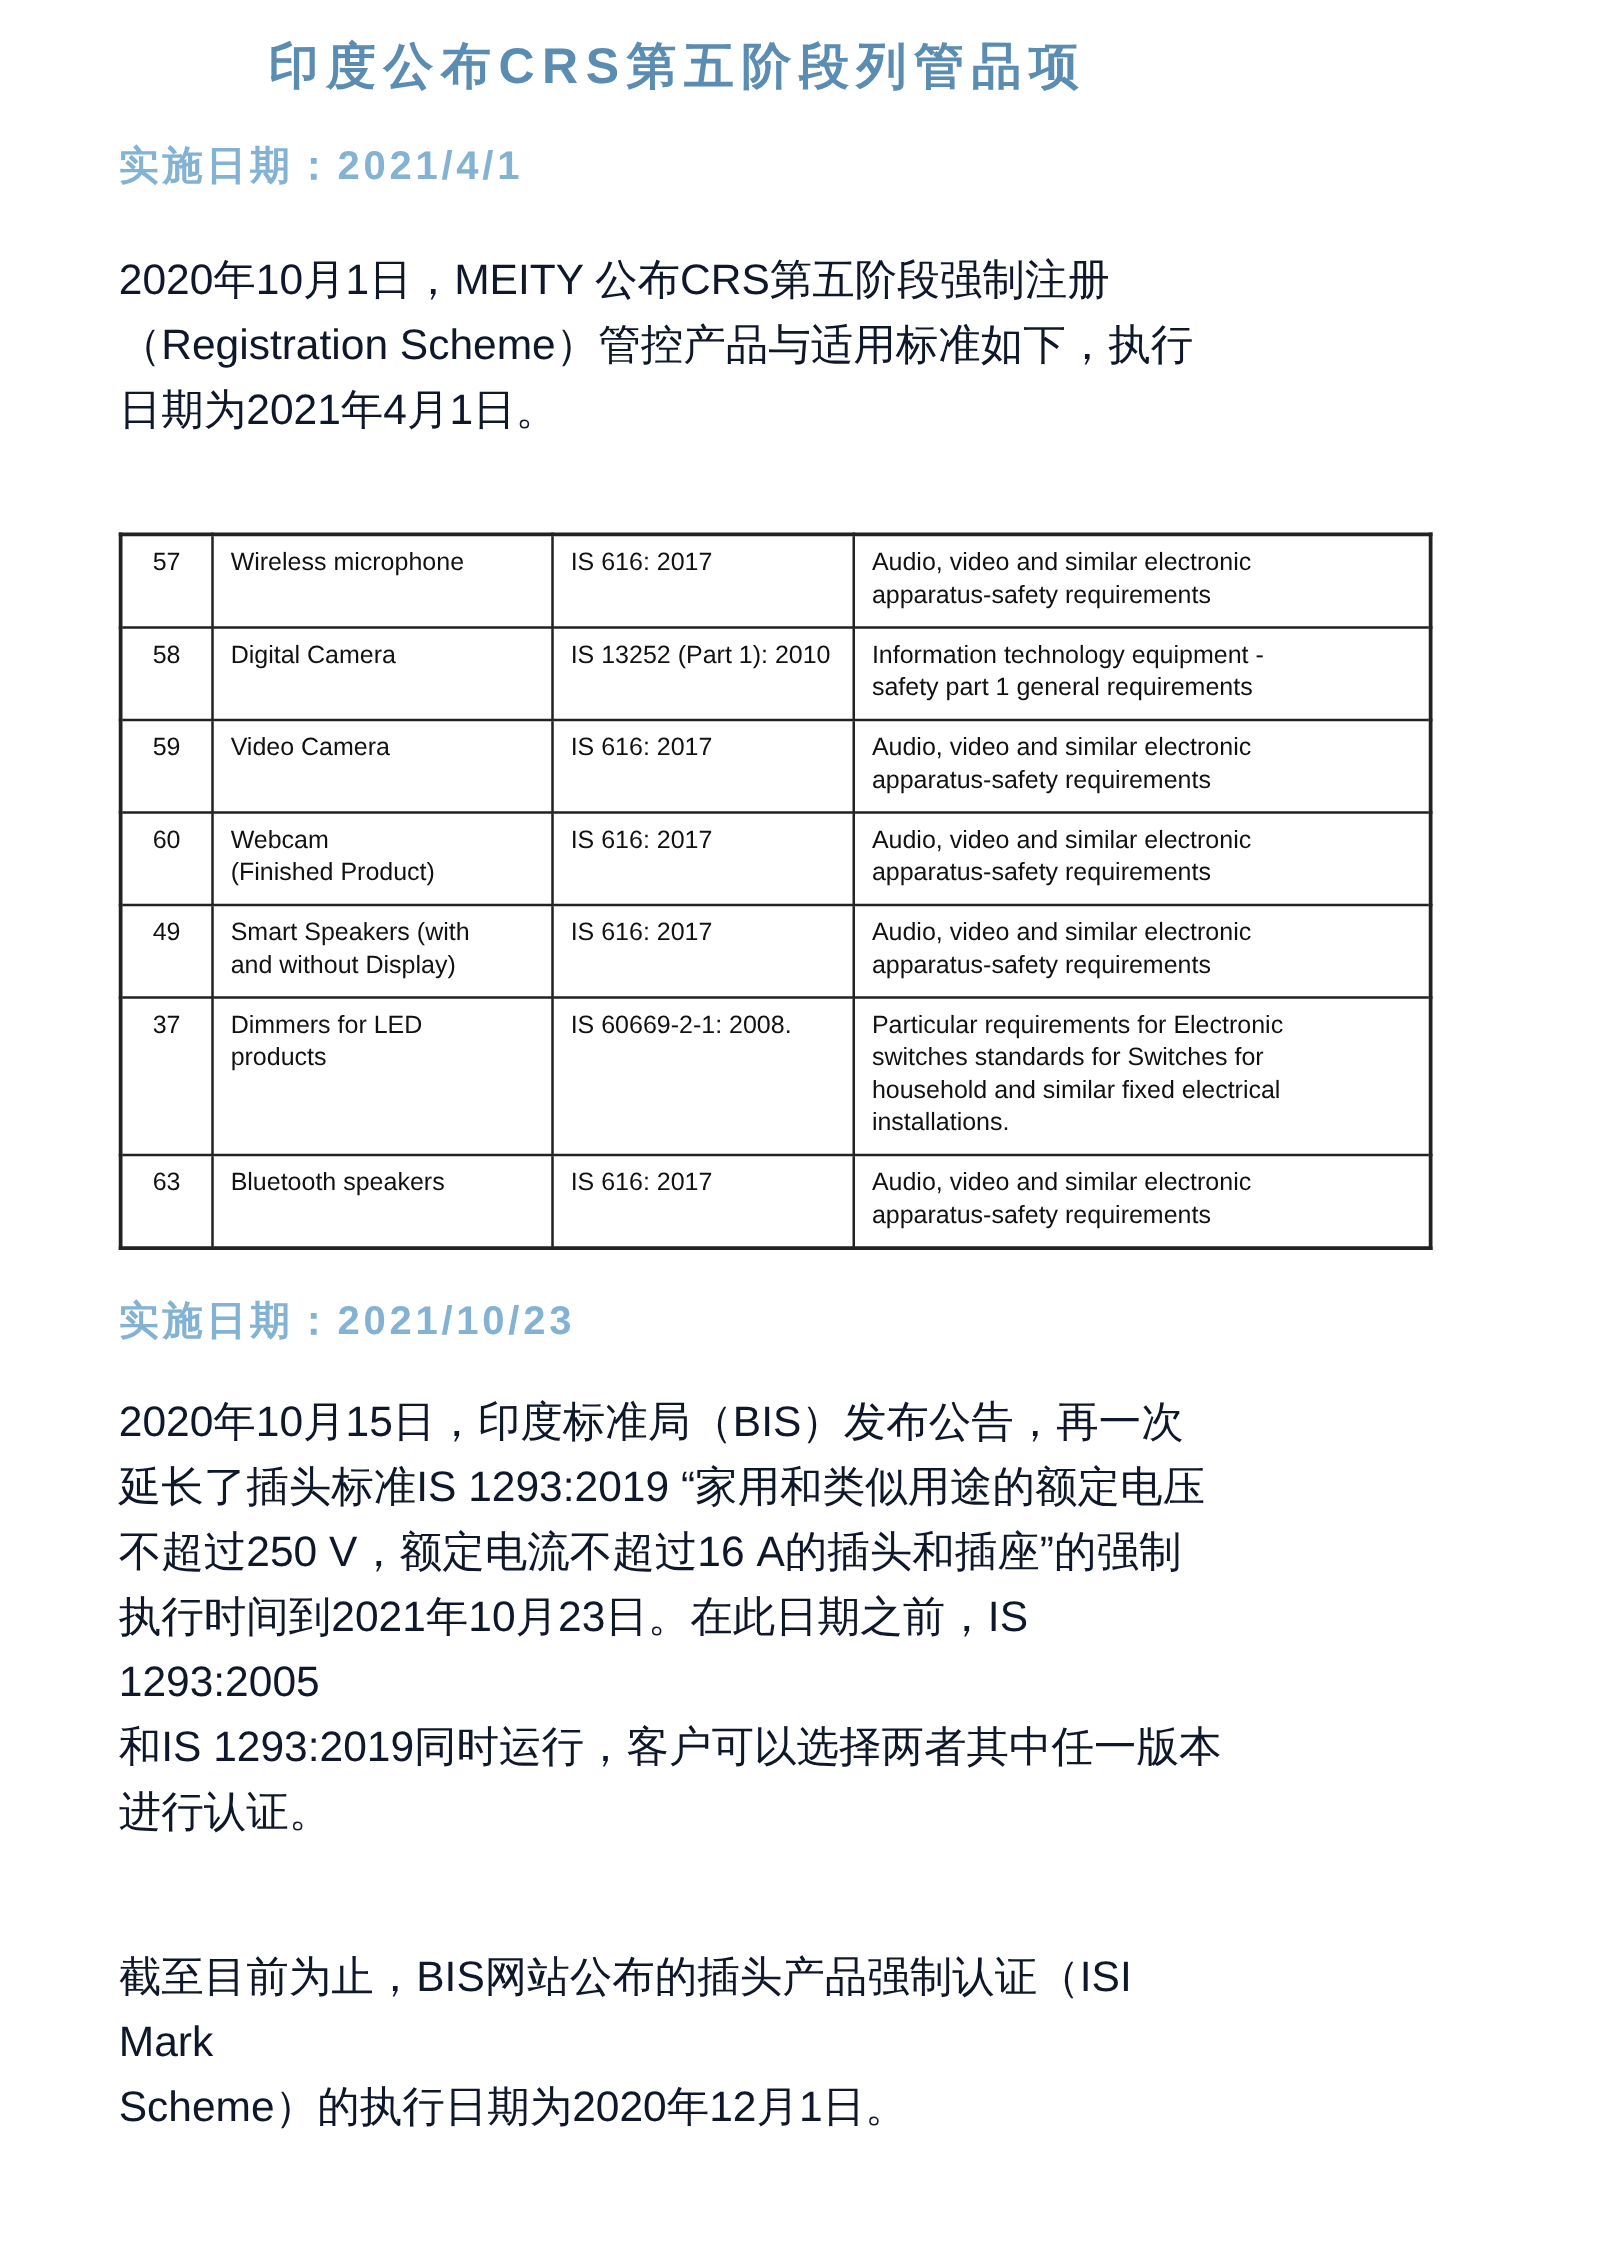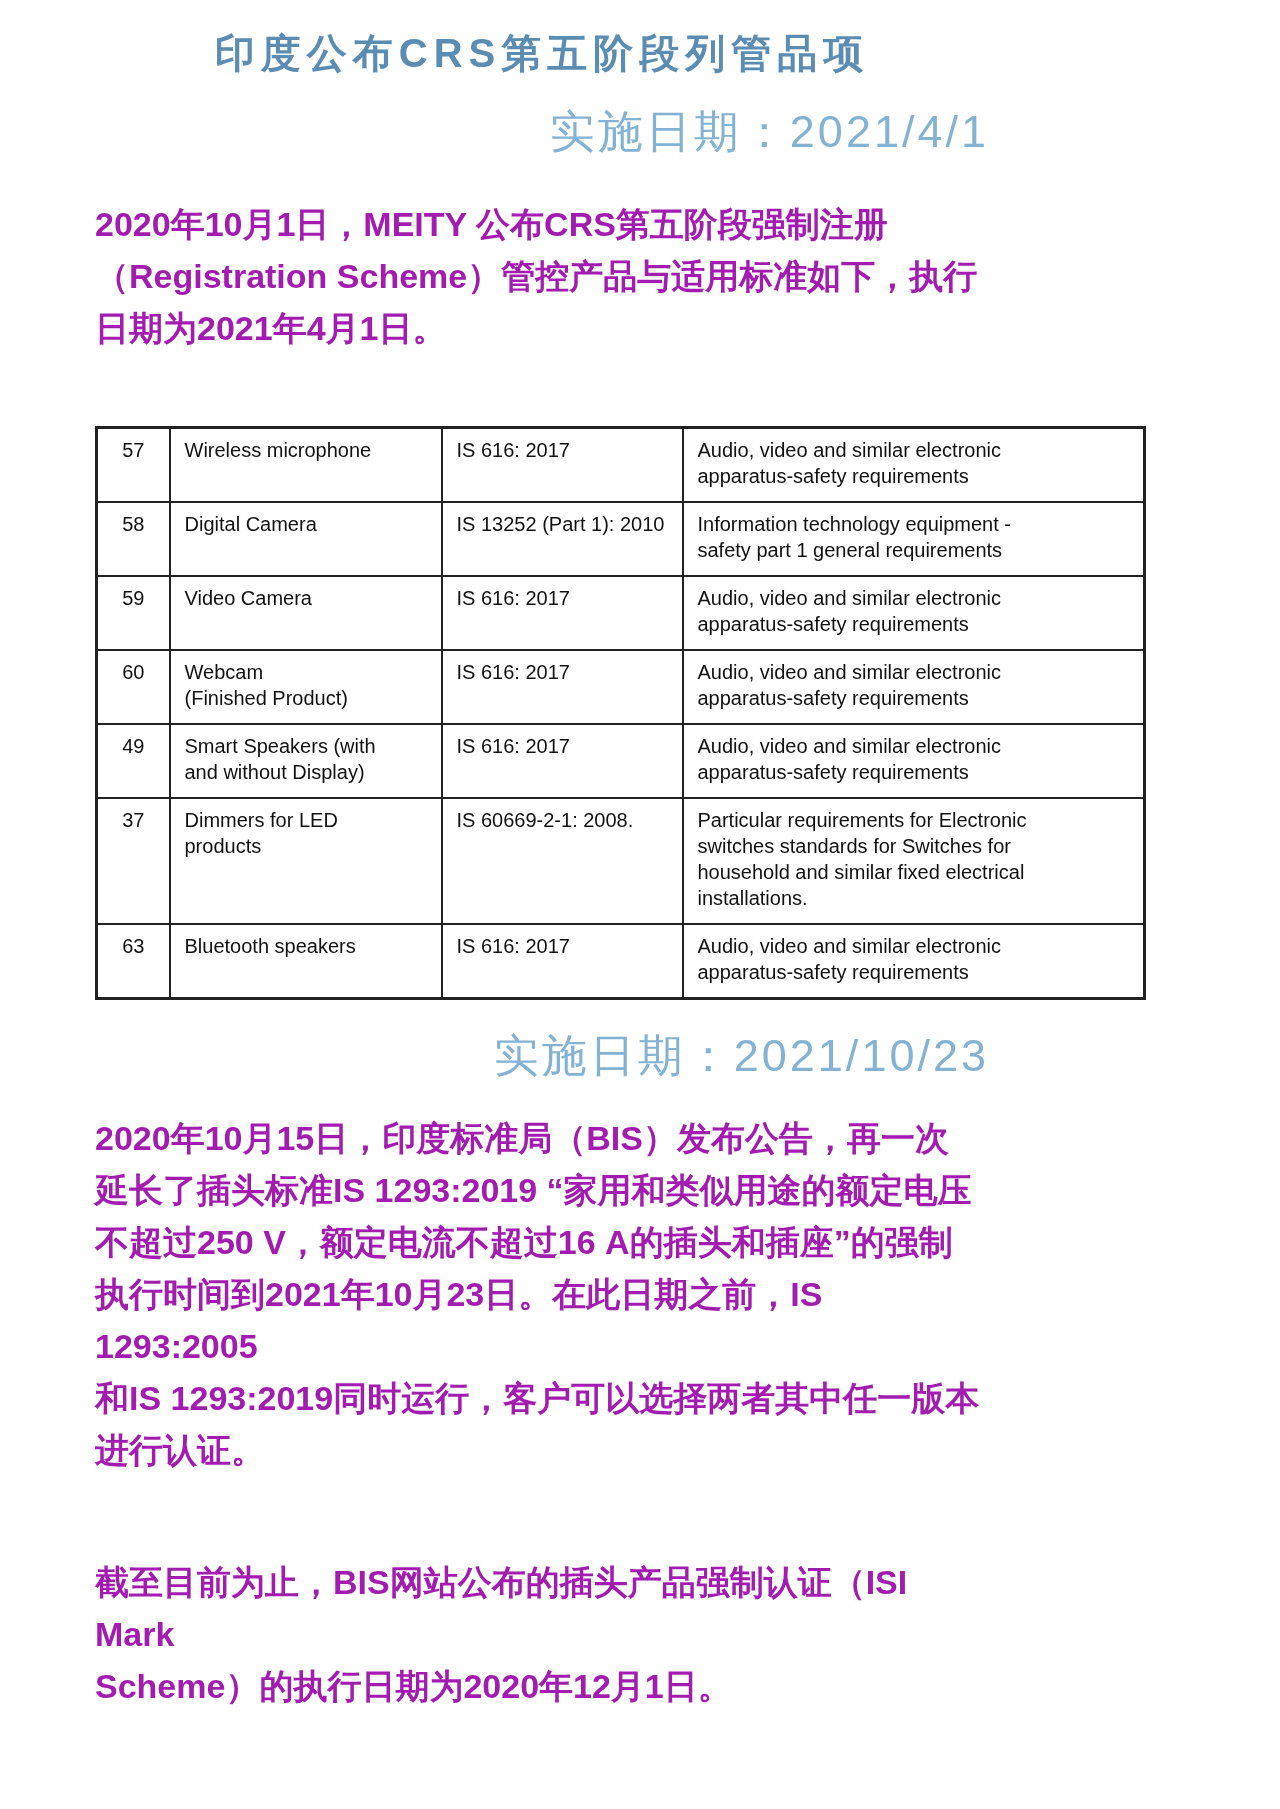--- a/index.html
+++ b/index.html
@@ -29,35 +29,34 @@
     color: var(--title-blue, #5b8cb2);
   }
   .doc-title.two-line {
     margin-top: 60px;
     line-height: 58px;
     letter-spacing: 9px;
     white-space: pre-line;
   }
   .doc-subtitle {
     margin: 36px 0 0 0;
-    text-align: right;
-    font-size: 45px;
+    text-align: left;
+    font-size: 32px;
     line-height: 40px;
-    font-weight: normal;
+    font-weight: bold;
     letter-spacing: 3px;
     color: var(--subtitle-blue, #84b2d2);
   }
   .doc-subtitle.second { }
   .para {
     margin: 46px 0 0 0;
     font-size: 34px;
     line-height: 52px;
     white-space: pre-line;
-    color: #a21caf;
-    font-weight: bold;
+    color: #0f172a;
   }
   .para.p2 { margin-top: 36px; }
   .para.p3 { margin-top: 80px; }
   table.reg-table {
     margin: 72px auto 16px auto;
     width: 1048px;
     border-collapse: collapse;
     border: 3px solid #222222;
     table-layout: fixed;
   }

